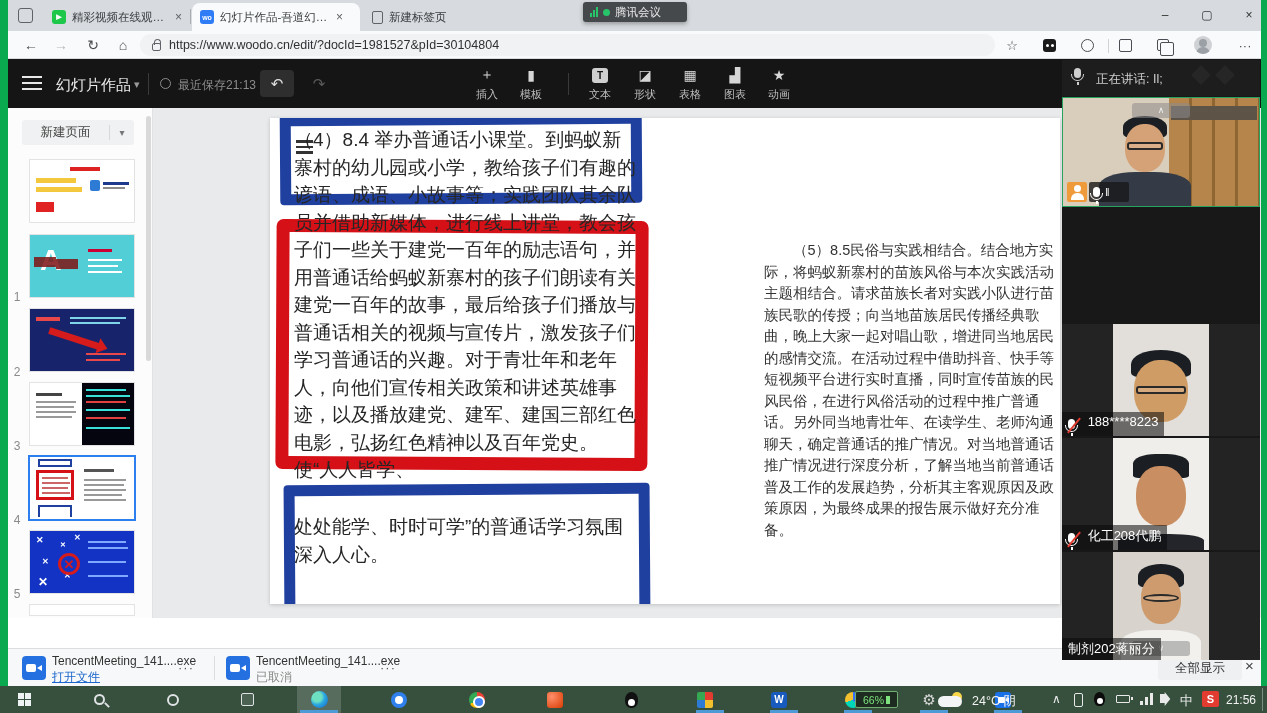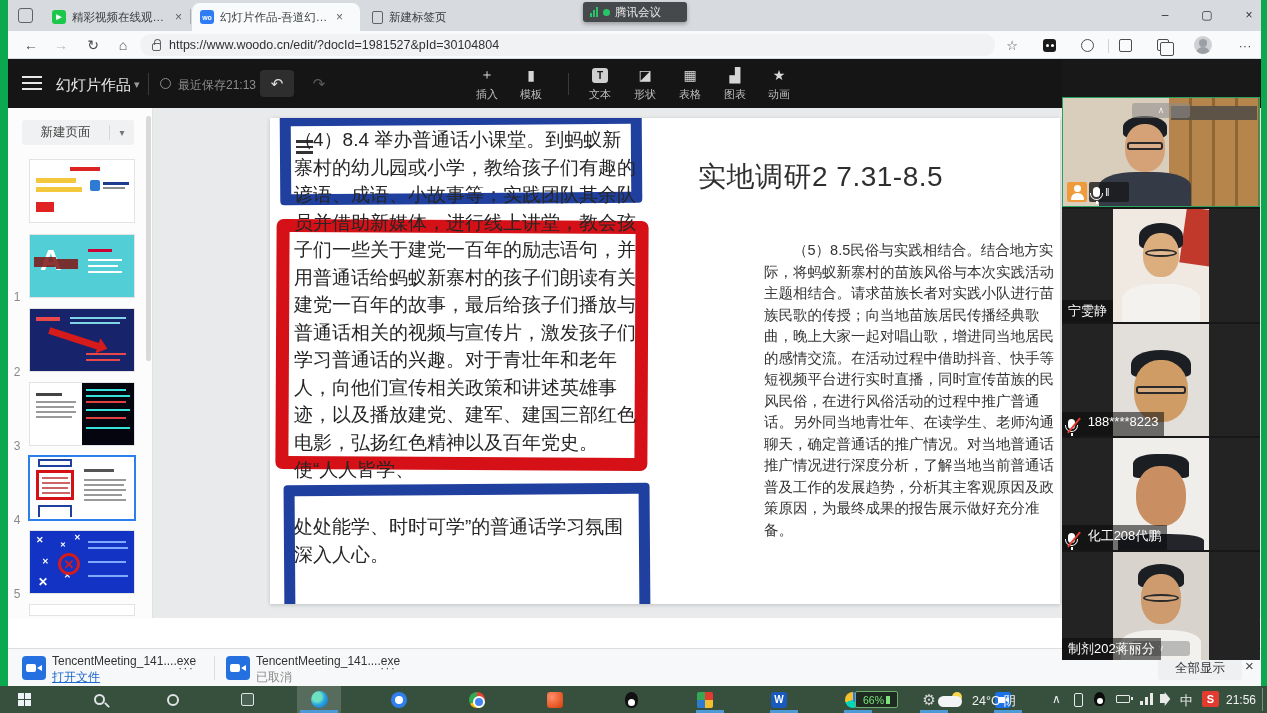--- a/index.html
+++ b/index.html
@@ -389,21 +389,20 @@
         <div class="slide-hamb">
             <i></i>
             <i></i>
             <i></i>
           </div>
         <div class="sketchbox" id="boxBlueTop"></div>
         <div class="sketchbox" id="boxRed"></div>
         <div class="sketchbox" id="boxBlueBot"></div>
         <div id="txtMain">（4）8.4 举办普通话小课堂。到蚂蚁新寨村的幼儿园或小学，教给孩子们有趣的谚语、成语、小故事等；实践团队其余队员并借助新媒体，进行线上讲堂，教会孩子们一些关于建党一百年的励志语句，并用普通话给蚂蚁新寨村的孩子们朗读有关建党一百年的故事，最后给孩子们播放与普通话相关的视频与宣传片，激发孩子们学习普通话的兴趣。对于青壮年和老年人，向他们宣传相关政策和讲述英雄事迹，以及播放建党、建军、建国三部红色电影，弘扬红色精神以及百年党史。使“人人皆学、</div>
         <div id="txtBot">处处能学、时时可学”的普通话学习氛围深入人心。</div>
-        <div id="slideTitle">实地调研2 7.31-8.5</div>
         <div id="txtRight">（5）8.5民俗与实践相结合。结合地方实际，将蚂蚁新寨村的苗族风俗与本次实践活动主题相结合。请求苗族长者对实践小队进行苗族民歌的传授；向当地苗族居民传播经典歌曲，晚上大家一起对唱山歌，增进同当地居民的感情交流。在活动过程中借助抖音、快手等短视频平台进行实时直播，同时宣传苗族的民风民俗，在进行风俗活动的过程中推广普通话。另外同当地青壮年、在读学生、老师沟通聊天，确定普通话的推广情况。对当地普通话推广情况进行深度分析，了解当地当前普通话普及工作的发展趋势，分析其主客观原因及政策原因，为最终成果的报告展示做好充分准备。</div>
       </div>
     </div>
 
 
     <div id="dlbar">
       <div class="dlico" style="left:14px"></div>
       <div class="dlname" style="left:44px">TencentMeeting_141....exe</div>
       <div class="dlact link" style="left:44px">打开文件</div>
       <div class="dots3" style="left:170px">···</div>
@@ -423,50 +422,44 @@
     <span class="sigbars">
         <i style="height:4px"></i>
         <i style="height:7px"></i>
         <i style="height:10px"></i>
       </span>
     <span class="dot"></span>
     <span class="lbl">腾讯会议</span>
   </div>
 
   <div id="mpanel">
+    <div id="mhead">
+      <span class="mic gray" style="position:absolute;left:12px;top:8px"></span>
+      <span class="txt">正在讲话: Il;</span>
+      <span class="wmark" style="left:132px"></span>
+      <span class="wmark" style="left:156px"></span>
+    </div>
 
     <div class="tile" style="top:37px;height:110px;border:1px solid #27a35f">
       <div id="t1room">
         <div id="t1cab"></div>
           <div id="t1shelf"></div>
         <div class="p-shirt" style="left:42%;width:92px;height:34px;background:#343b47"></div>
         <div class="p-hair" style="left:42%;top:18px;width:44px;height:22px"></div>
         <div class="p-head" style="left:42%;top:26px;width:40px;height:48px;background:#d4a276"></div>
         <div class="p-glass" style="left:42%;top:44px;width:36px"></div>
       </div>
       <div class="chevpill" style="top:5px">∧</div>
       <div class="badge-orange"></div>
       <div class="badge-dark">
         <span class="mic"></span>
         <span>‖</span>
       </div>
     </div>
 
-    <div class="tile" style="top:149px;height:113px">
-      <div class="strip" style="background:#efe9e2">
-        <div class="abs" style="right:-8px;top:0;width:34px;height:56px;background:#c0392b;transform:rotate(8deg)"></div>
-        <div class="p-shirt" style="width:78px;height:38px;background:#f4f2ef"></div>
-        <div class="p-hair" style="top:14px;width:44px;height:26px"></div>
-        <div class="p-head" style="top:24px;width:36px;height:44px;background:#dcae7e"></div>
-        <div class="p-glass" style="top:40px;width:32px;border-radius:50%"></div>
-      </div>
-      <div class="nametag">
-        <span>宁雯静</span>
-      </div>
-    </div>
 
     <div class="tile" style="top:264px;height:112px">
       <div class="strip" style="background:#e2ded9">
         <div class="p-hair" style="top:26px;width:60px;height:28px"></div>
         <div class="p-head" style="top:36px;width:54px;height:62px;background:#cf9c66"></div>
         <div class="p-glass" style="top:62px;width:50px"></div>
       </div>
       <div class="nametag">
         <span class="mutewrap"><span class="mic"></span><span class="slash"></span></span>
         <span>188****8223</span>

